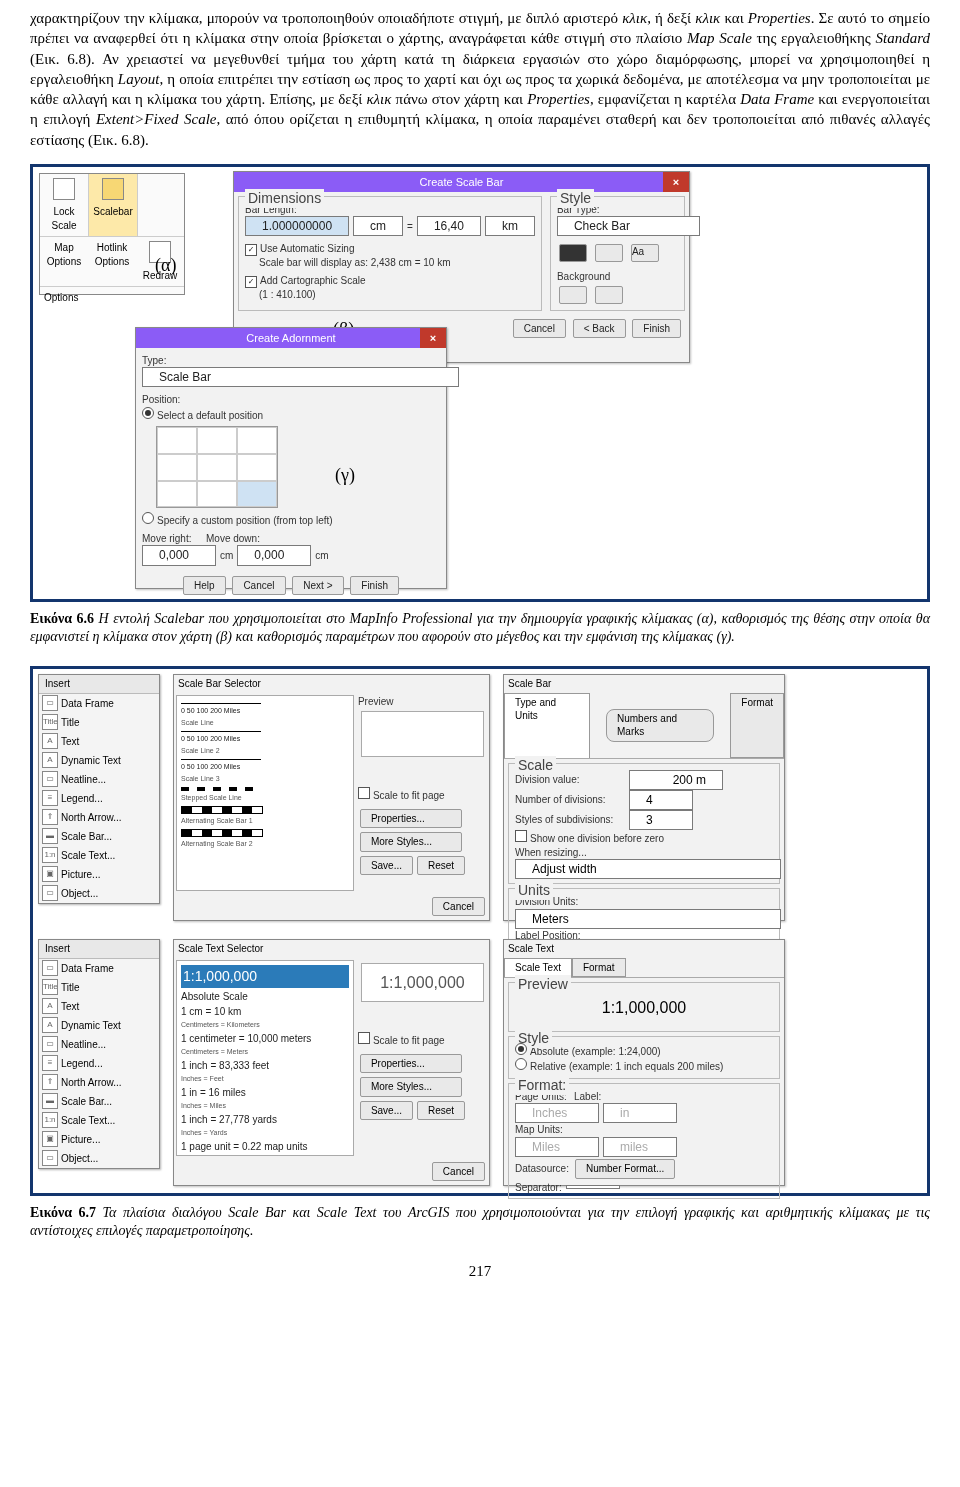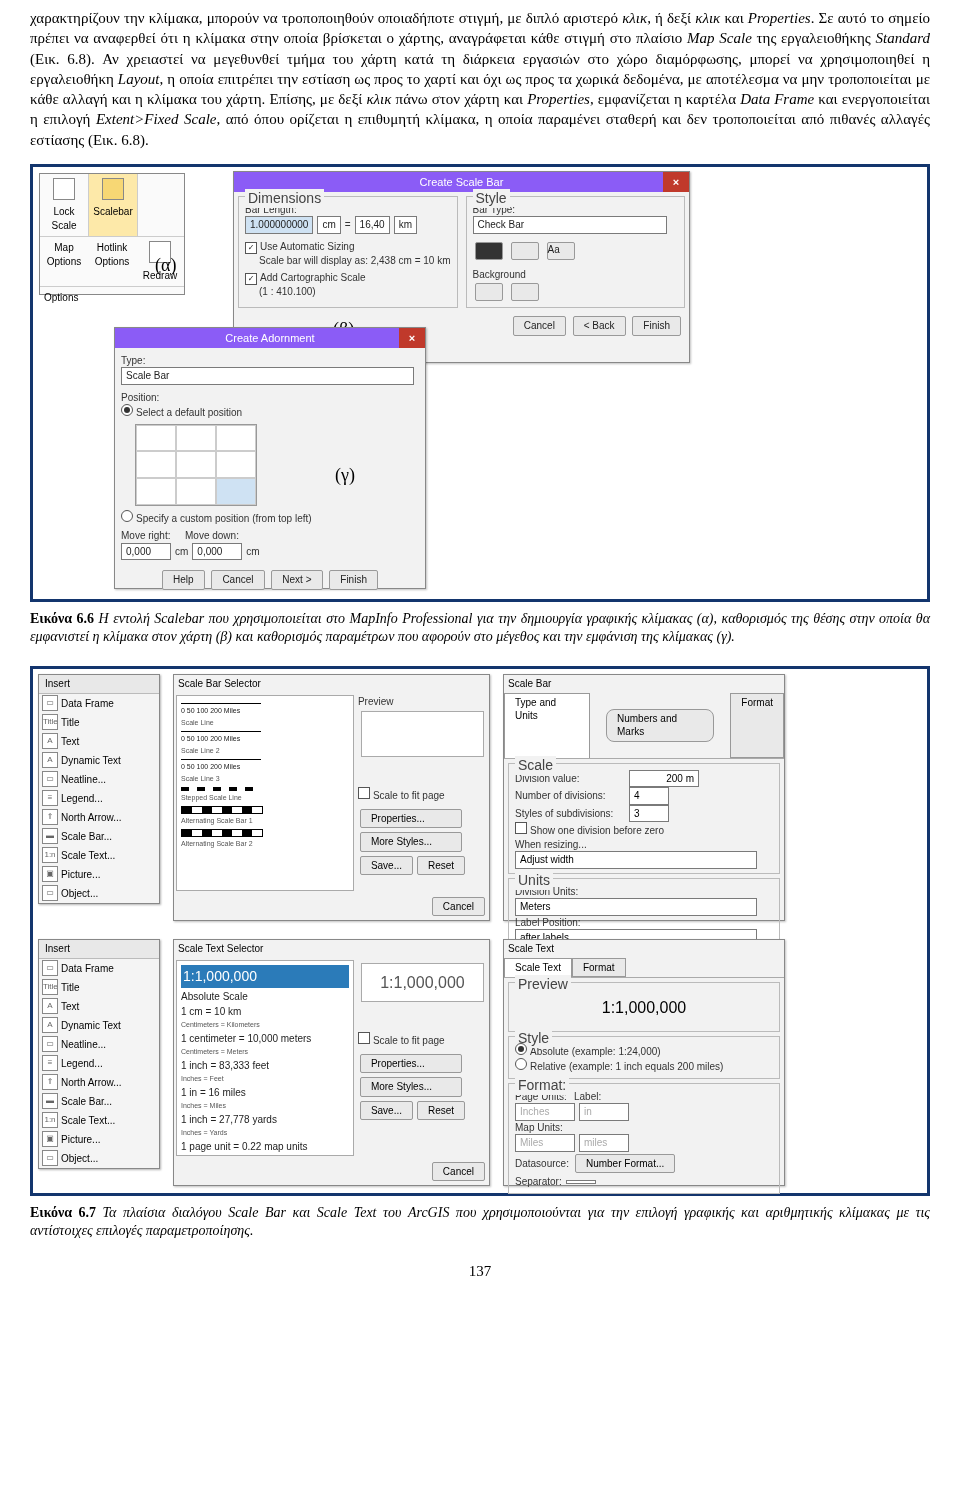--- a/index.html
+++ b/index.html
@@ -76,22 +76,22 @@
   .overlay-lbl {
     position: absolute;
     font-family: 'Times New Roman', serif;
     font-size: 18px;
     font-weight: normal;
   }
   .field {
     display: inline-block;
     background: #fff;
     border: 1px solid #7a7a7a;
-    padding: 1px 4px;
-    font-size: 10px;
+    padding: 1px 16px;
+    font-size: 12px;
   }
   .lbl-sm { font-size: 10px; color: #333; }
   .row { display: flex; align-items: center; gap: 4px; }
   .grp-box {
     border: 1px solid #bbb;
     margin: 4px;
     padding: 6px 6px 4px 6px;
     position: relative;
   }
   .grp-title {
@@ -288,21 +288,21 @@
       </div>
     </div>
     <div style="text-align:right; padding:2px 6px;">
       <span class="pbtn">Cancel</span>
       <span class="pbtn">&lt; Back</span>
       <span class="pbtn">Finish</span>
     </div>
   </div>
   <div class="overlay-lbl" style="left:300px; top:150px;">(β)</div>
 
-  <div class="gray-panel" style="left:81px; top:160px; width:310px; height:260px;">
+  <div class="gray-panel" style="left:102px; top:160px; width:310px; height:260px;">
     <div class="title-bar">
       <span style="display:block;text-align:center">Create Adornment</span>
       <div class="close">×</div>
     </div>
     <div style="padding:6px;">
       <div class="lbl-sm">Type:</div>
       <div class="field" style="width:95%">Scale Bar</div>
       <div class="lbl-sm" style="margin-top:6px">Position:</div>
       <div><span class="radio on"></span><span class="lbl-sm">Select a default position</span></div>
       <div style="margin:4px 0 4px 14px; width:120px; height:80px; background:#fff; border:1px solid #999; display:grid; grid-template:repeat(3,1fr)/repeat(3,1fr);">
@@ -511,13 +511,13 @@
           <span class="field" style="width:20px"></span>
         </div>
     </div>
   </div>
 </div>
 
 <p class="caption">
   <b>Εικόνα 6.7</b><span class="text"> Τα πλαίσια διαλόγου Scale Bar και Scale Text του ArcGIS που χρησιμοποιούνται για την επιλογή γραφικής και αριθμητικής κλίμακας με τις αντίστοιχες επιλογές παραμετροποίησης.</span>
 </p>
 
-<div class="pagenum">137</div>
+<div class="pagenum">217</div>
 
 </body></html>

